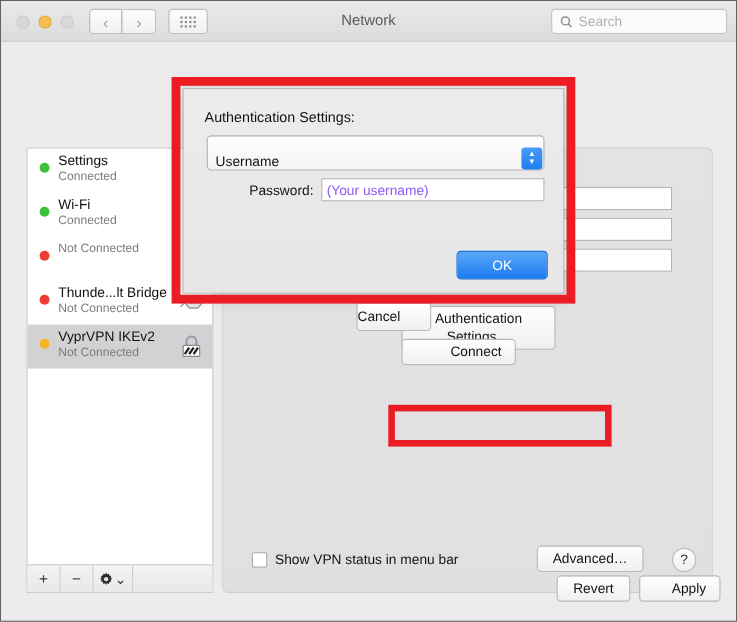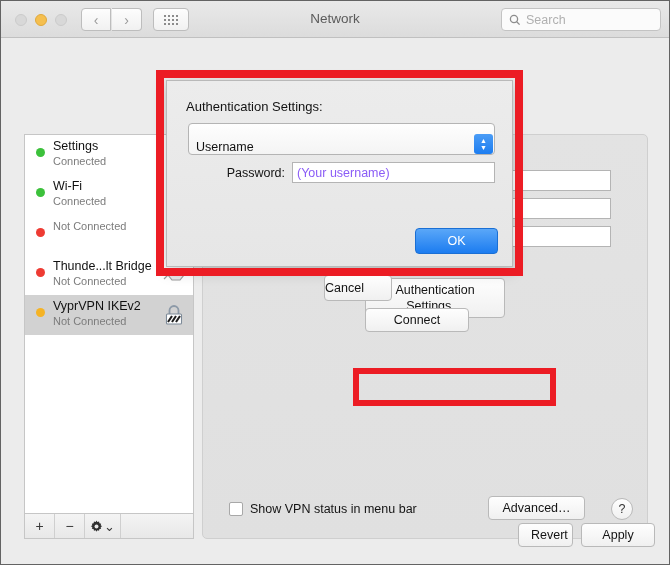--- a/index.html
+++ b/index.html
@@ -135,21 +135,21 @@
   .plain-btn {
     background: linear-gradient(to bottom,#fefefe,#f0f0f0);
     border: 1px solid #b9b9b9; border-radius: 4px;
     font-family: inherit; font-size: 12.5px; color: #141414;
     padding: 3px 12px; line-height: 16px;
   }
   #auth-settings-btn {
     position: absolute; left: 162px; top: 143px; width: 140px;
   }
   #connect-btn {
-    position: absolute; left: 162px; top: 173px; width: 104px;
+    position: absolute; left: 162px; top: 173px; width: 104px; text-align: right;
   }
 
   #show-status-row {
     position: absolute; left: 26px; bottom: 22px;
     display: flex; align-items: center; gap: 7px;
   }
   .checkbox {
     width: 14px; height: 14px; background: #fff;
     border: 1px solid #a8a8a8; border-radius: 2px;
   }
@@ -157,22 +157,22 @@
   #advanced-btn { position: absolute; right: 62px; bottom: 18px; width: 97px; }
   #help-btn {
     position: absolute; right: 14px; bottom: 18px;
     width: 22px; height: 22px; border-radius: 50%;
     background: linear-gradient(to bottom,#fefefe,#f0f0f0);
     border: 1px solid #b9b9b9;
     font-size: 12.5px; color: #333;
     display: flex; align-items: center; justify-content: center;
   }
 
-  #revert-btn { position: absolute; right: 96px; bottom: 18px; width: 55px; }
-  #apply-btn  { position: absolute; right: 14px; bottom: 18px; width: 74px; }
+  #revert-btn { position: absolute; right: 96px; bottom: 18px; width: 67px; }
+  #apply-btn  { position: absolute; right: 14px; bottom: 18px; width: 74px; text-align: right; }
 
   
   .redbox {
     position: absolute;
     border: 8px solid #ec1c24;
     pointer-events: none;
   }
   #redbox-dialog { left: 155px; top: 32px; width: 367px; height: 206px; }
   #redbox-authbtn {
     left: 352px; top: 330px; width: 203px; height: 38px;

